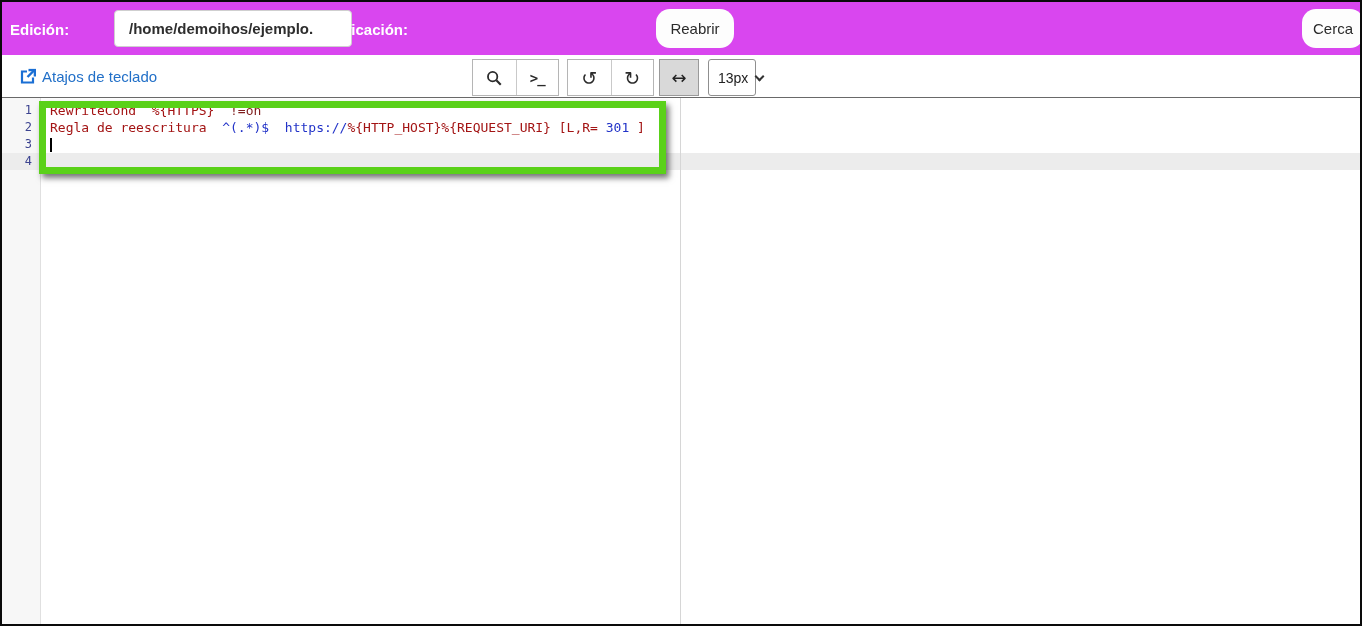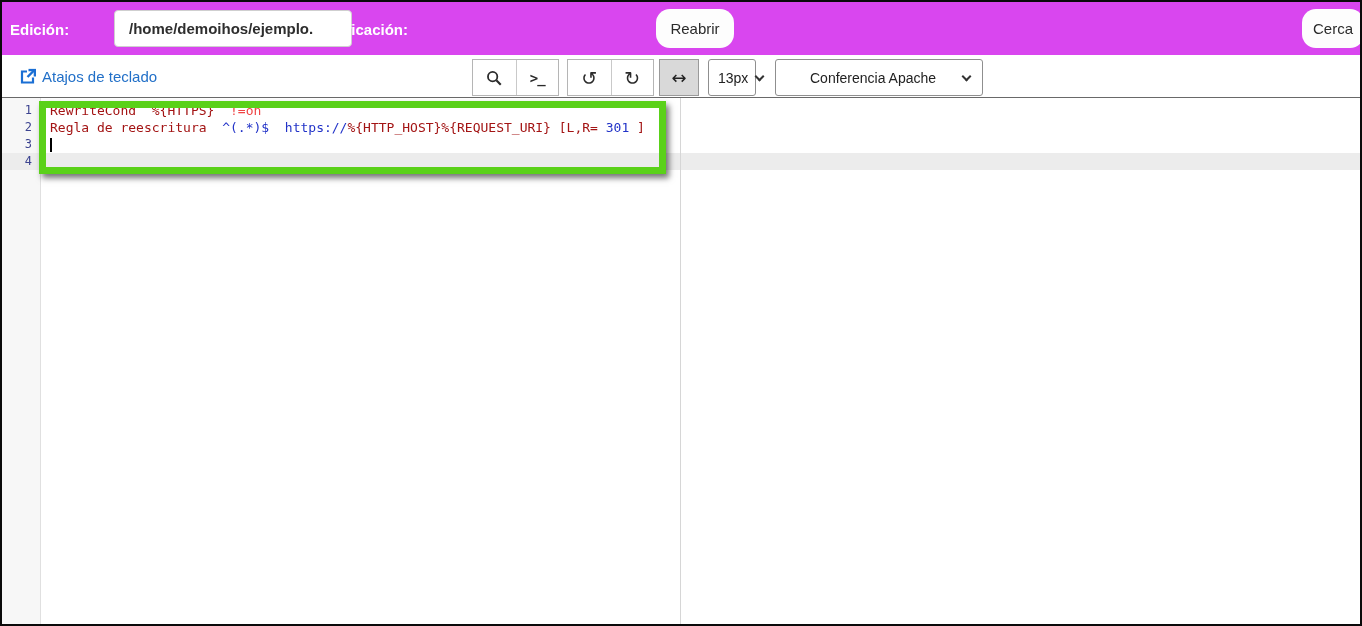--- a/index.html
+++ b/index.html
@@ -175,37 +175,33 @@
 
     <button class="wrap-btn">
       <span>↔</span>
     </button>
 
     <div class="select ts fontsize-select">
       <span>13px</span>
       <span class="chev"></span>
     </div>
 
-    <div class="select ts mode-select">
-      <span>Conferencia Apache</span>
-      <span class="chev"></span>
-    </div>
   </div>
 
   <div class="editor">
     <div class="gutter-col"></div>
     <div class="active-band"></div>
     <div class="ruler"></div>
     <div class="gutter-nums">
         <div class="ln">1</div>
         <div class="ln">2</div>
         <div class="ln">3</div>
         <div class="ln">4</div>
       </div>
     <div class="code-lines">
-        <div class="code-row"><span style="color: rgb(163, 20, 20);">RewriteCond</span><span style="color: rgb(0, 0, 0);">  </span><span style="color: rgb(163, 20, 20);">%{HTTPS}</span><span style="color: rgb(0, 0, 0);">  </span><span style="color: #ef4444;">!=on</span></div>
+        <div class="code-row"><span style="color: rgb(163, 20, 20);">RewriteCond</span><span style="color: rgb(0, 0, 0);">  </span><span style="color: rgb(163, 20, 20);">%{HTTPS}</span><span style="color: rgb(0, 0, 0);">  </span><span style="color: #7f1d1d;">!=on</span></div>
         <div class="code-row"><span style="color: rgb(163, 20, 20);">Regla de reescritura</span><span style="color: rgb(0, 0, 0);">  </span><span style="color: rgb(34, 51, 200);">^(.*)$</span><span style="color: rgb(0, 0, 0);">  </span><span style="color: rgb(34, 51, 200);">https://</span><span style="color: rgb(163, 20, 20);">%{HTTP_HOST}%{REQUEST_URI}</span><span style="color: rgb(0, 0, 0);"> </span><span style="color: rgb(163, 20, 20);">[L,R=</span><span style="color: rgb(0, 0, 0);"> </span><span style="color: rgb(34, 51, 200);">301</span><span style="color: rgb(163, 20, 20);"> ]</span></div>
         <div class="code-row"><span class="cursor"></span></div>
       </div>
     <div class="green-box code-box"></div>
   </div>
 
 </div>
 
 </body></html>

